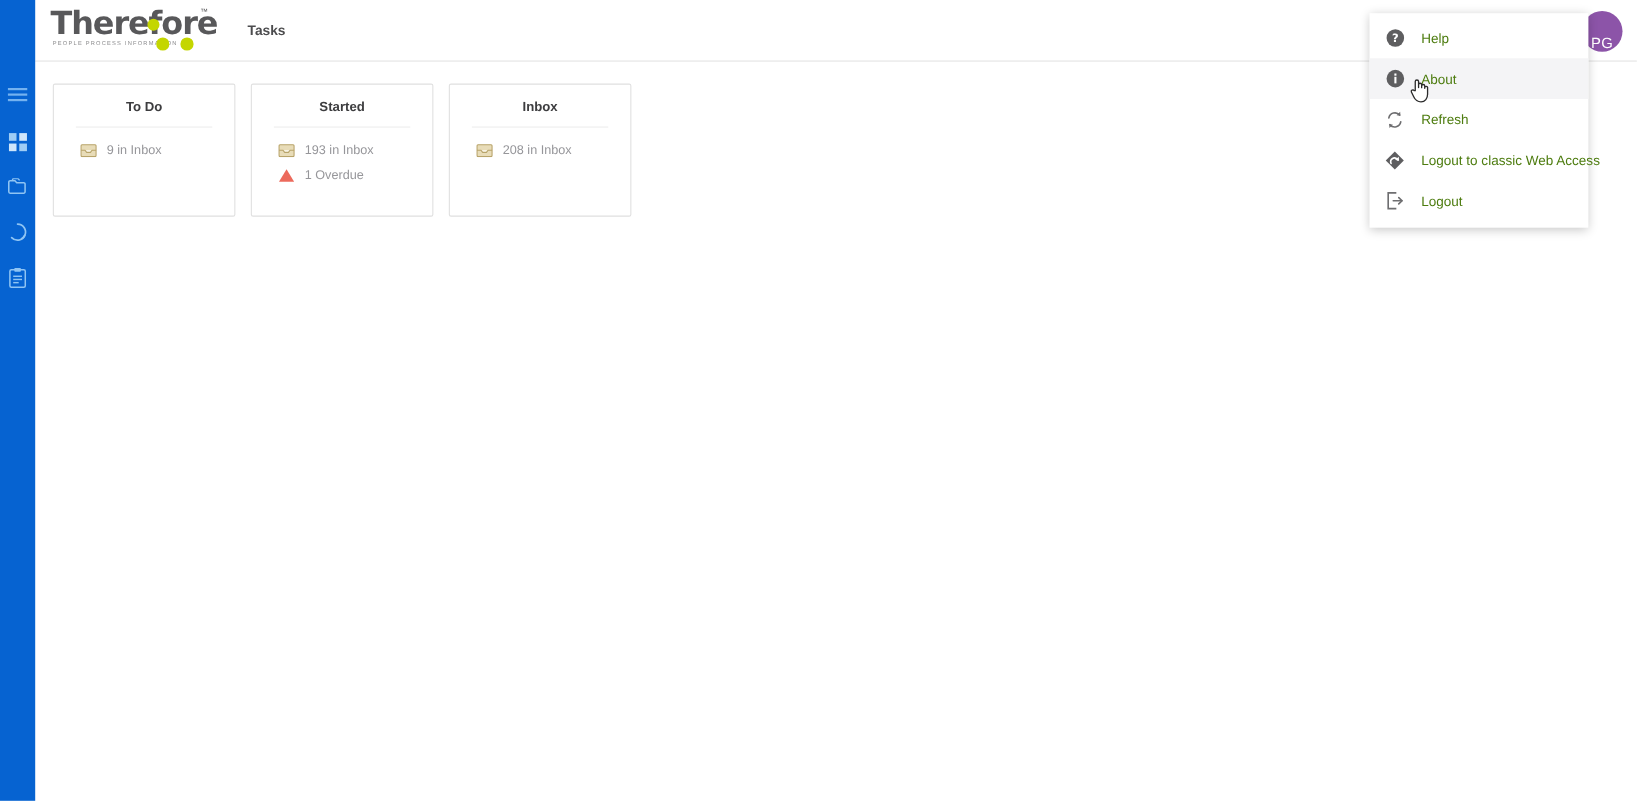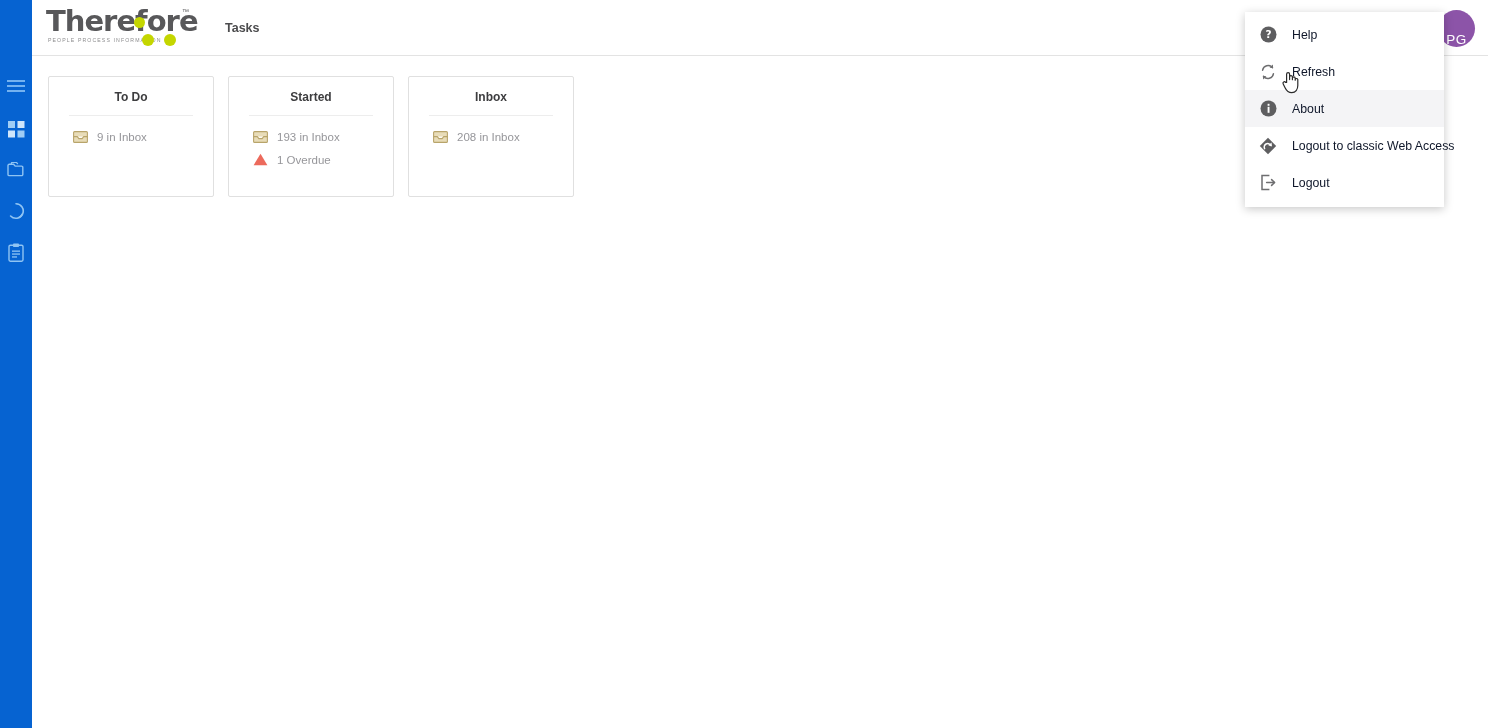--- a/index.html
+++ b/index.html
@@ -183,21 +183,21 @@
   }
   .menu-item.is-hovered { background: #f4f4f6; }
   .menu-item .menu-icon {
     width: 22px; height: 22px;
     margin-right: 13px;
     display: flex; align-items: center; justify-content: center;
     flex: 0 0 auto;
   }
   .menu-item .menu-label {
     font-size: 12.3px;
-    color: #0f172a;
+    color: #4d7c0f;
     white-space: nowrap;
   }
   #cursor {
     position: absolute;
     left: 1281px; top: 70px;
     z-index: 60;
     pointer-events: none;
   }
 </style>
 </head>
@@ -346,43 +346,43 @@
   <div class="menu-item">
     <span class="menu-icon">
       <svg width="17" height="17" viewBox="0 0 17 17">
         <circle cx="8.5" cy="8.5" r="8" fill="#5e5e60"></circle>
         <text x="8.5" y="12.4" font-family="DejaVu Sans, sans-serif" font-size="10.5" font-weight="bold" fill="#ffffff" text-anchor="middle">?</text>
       </svg>
     </span>
     <span class="menu-label">Help</span>
   </div>
 
+  <div class="menu-item is-hovered">
+    <span class="menu-icon">
+      <svg width="17" height="17" viewBox="0 0 17 17">
+        <circle cx="8.5" cy="8.5" r="8" fill="#5e5e60"></circle>
+        <rect x="7.6" y="6.8" width="1.9" height="6" fill="#ffffff"></rect>
+        <rect x="7.6" y="3.8" width="1.9" height="2" fill="#ffffff"></rect>
+      </svg>
+    </span>
+    <span class="menu-label">About</span>
+  </div>
+
   <div class="menu-item">
     <span class="menu-icon">
       <svg width="18" height="18" viewBox="0 0 18 18">
         <path d="M3.6 7.2 A5.6 5.6 0 0 1 13.4 4.6" fill="none" stroke="#6e6e70" stroke-width="1.5" stroke-linecap="round"></path>
         <path d="M14.4 10.8 A5.6 5.6 0 0 1 4.6 13.4" fill="none" stroke="#6e6e70" stroke-width="1.5" stroke-linecap="round"></path>
         <path d="M13.9 1.6 L14.1 5.2 L10.6 4.7 Z" fill="#6e6e70"></path>
         <path d="M4.1 16.4 L3.9 12.8 L7.4 13.3 Z" fill="#6e6e70"></path>
       </svg>
     </span>
     <span class="menu-label">Refresh</span>
   </div>
 
-  <div class="menu-item is-hovered">
-    <span class="menu-icon">
-      <svg width="17" height="17" viewBox="0 0 17 17">
-        <circle cx="8.5" cy="8.5" r="8" fill="#5e5e60"></circle>
-        <rect x="7.6" y="6.8" width="1.9" height="6" fill="#ffffff"></rect>
-        <rect x="7.6" y="3.8" width="1.9" height="2" fill="#ffffff"></rect>
-      </svg>
-    </span>
-    <span class="menu-label">About</span>
-  </div>
-
   <div class="menu-item">
     <span class="menu-icon">
       <svg width="18" height="18" viewBox="0 0 18 18">
         <path d="M9 0.8 L17.2 9 L9 17.2 L0.8 9 Z" fill="#5e5e60"></path>
         <path d="M5.6 11.6 A3.4 3.4 0 0 1 11.6 8.4" fill="none" stroke="#ffffff" stroke-width="1.5" stroke-linecap="round"></path>
         <path d="M12.6 5.6 L12.9 9.4 L9.3 8.2 Z" fill="#ffffff"></path>
       </svg>
     </span>
     <span class="menu-label">Logout to classic Web Access</span>
   </div>

